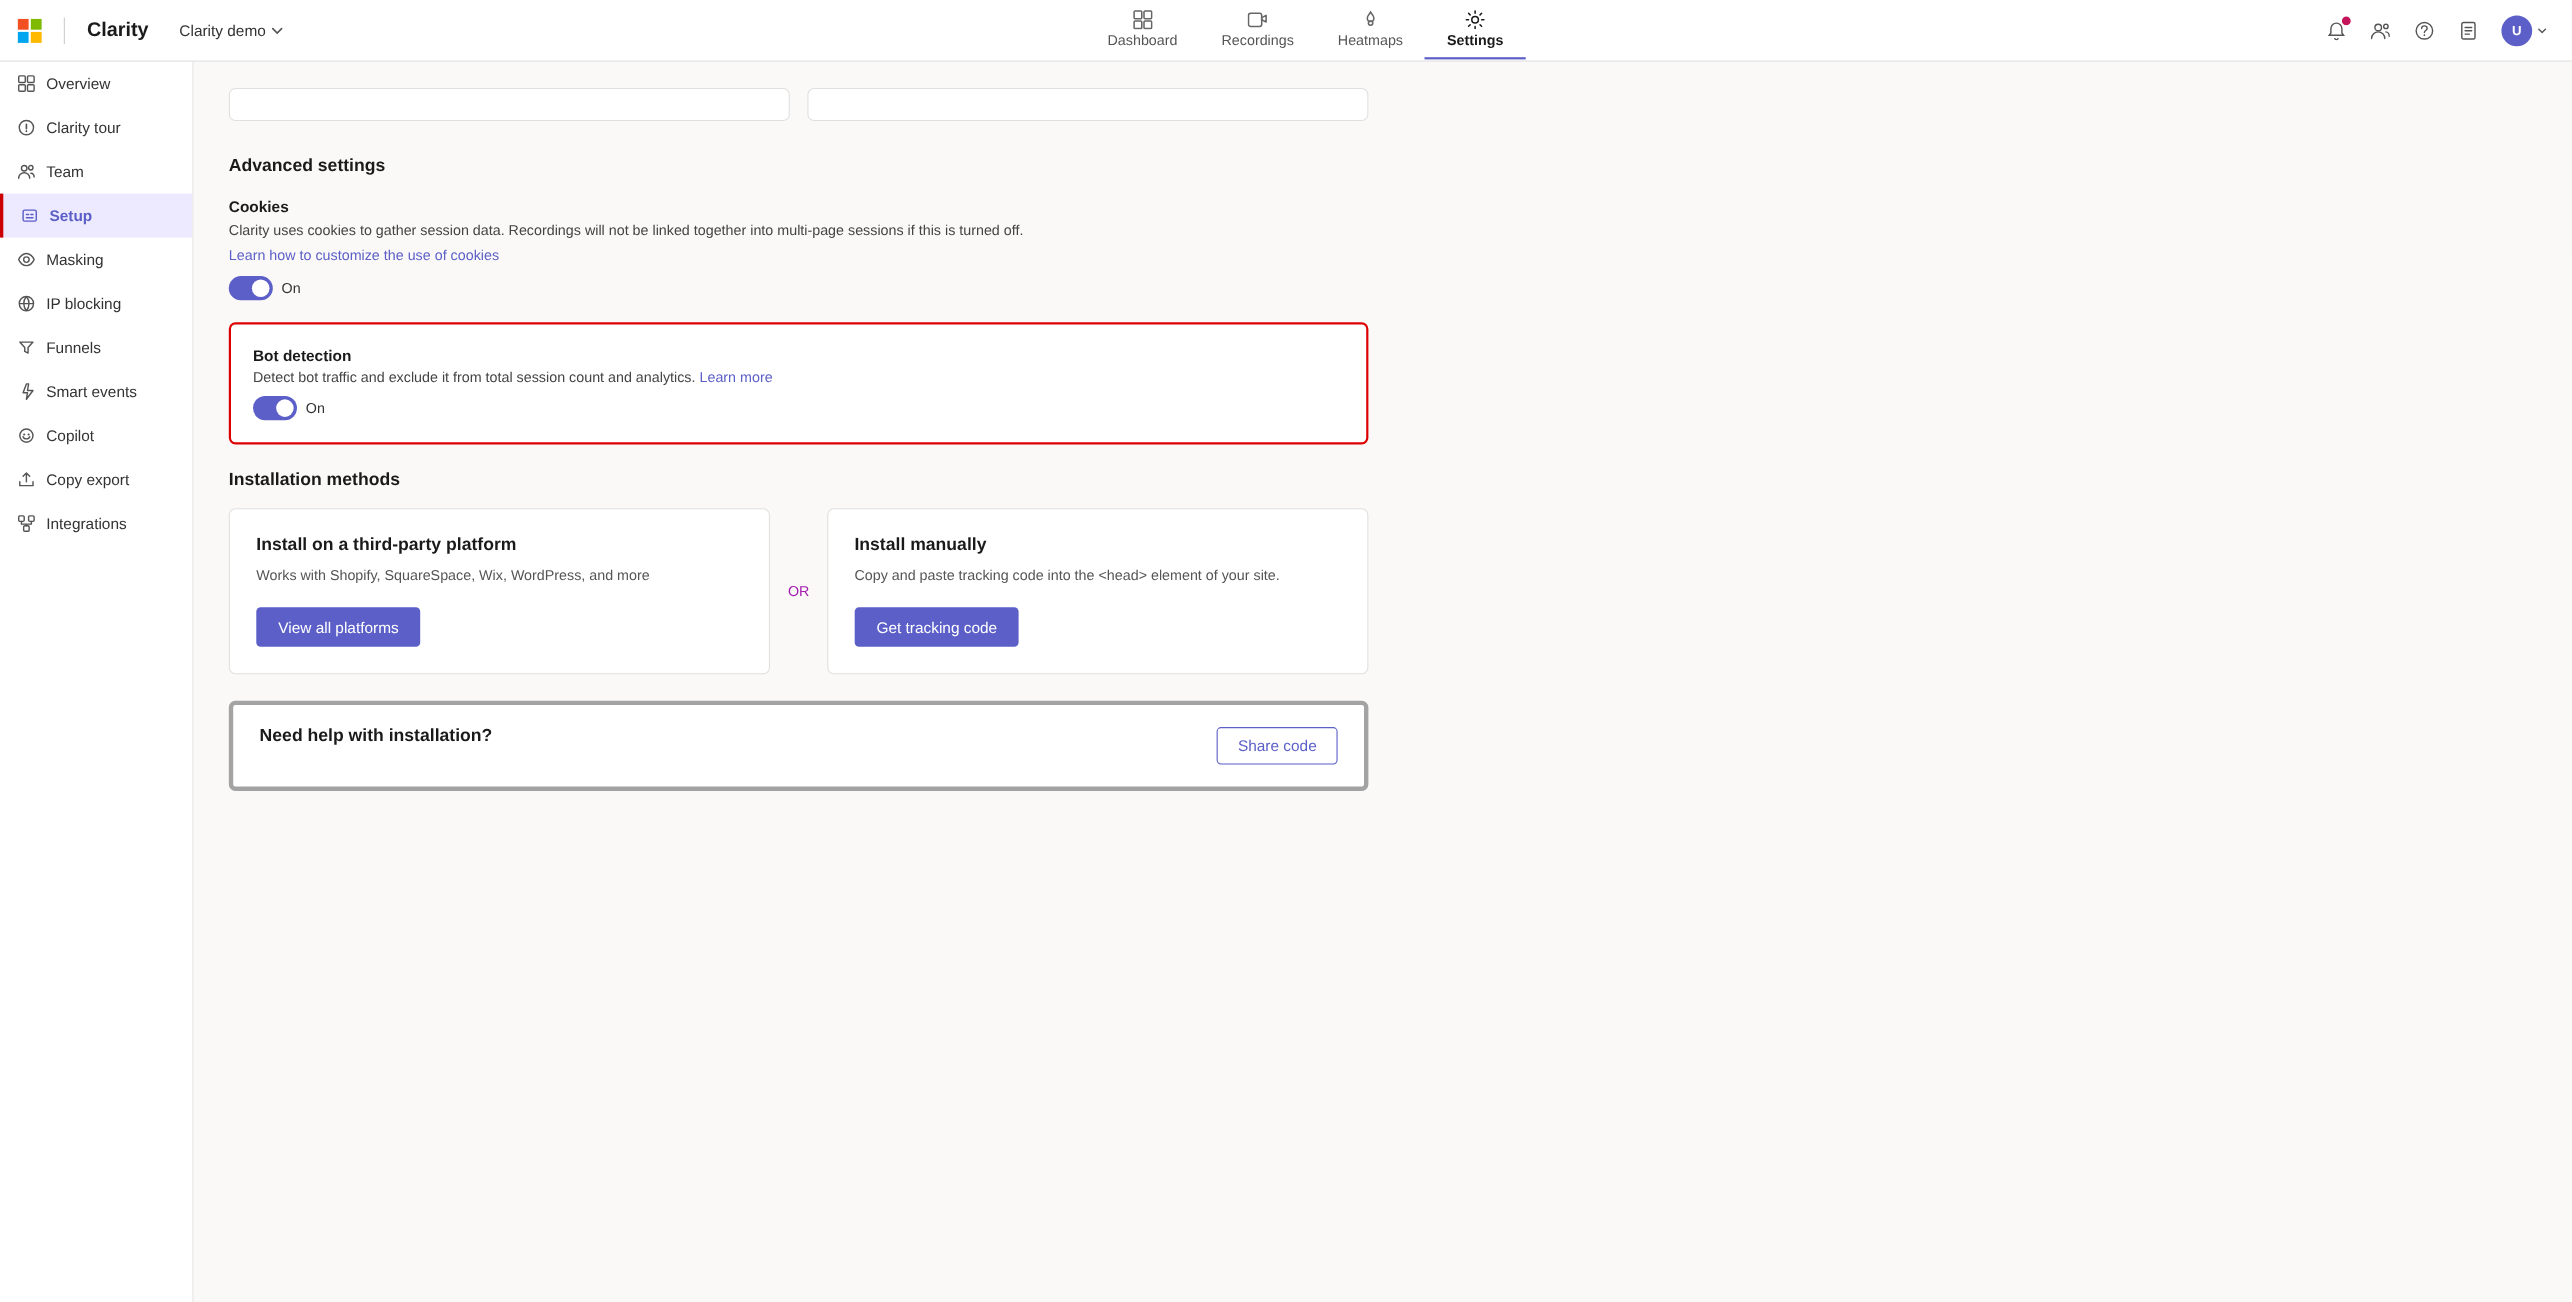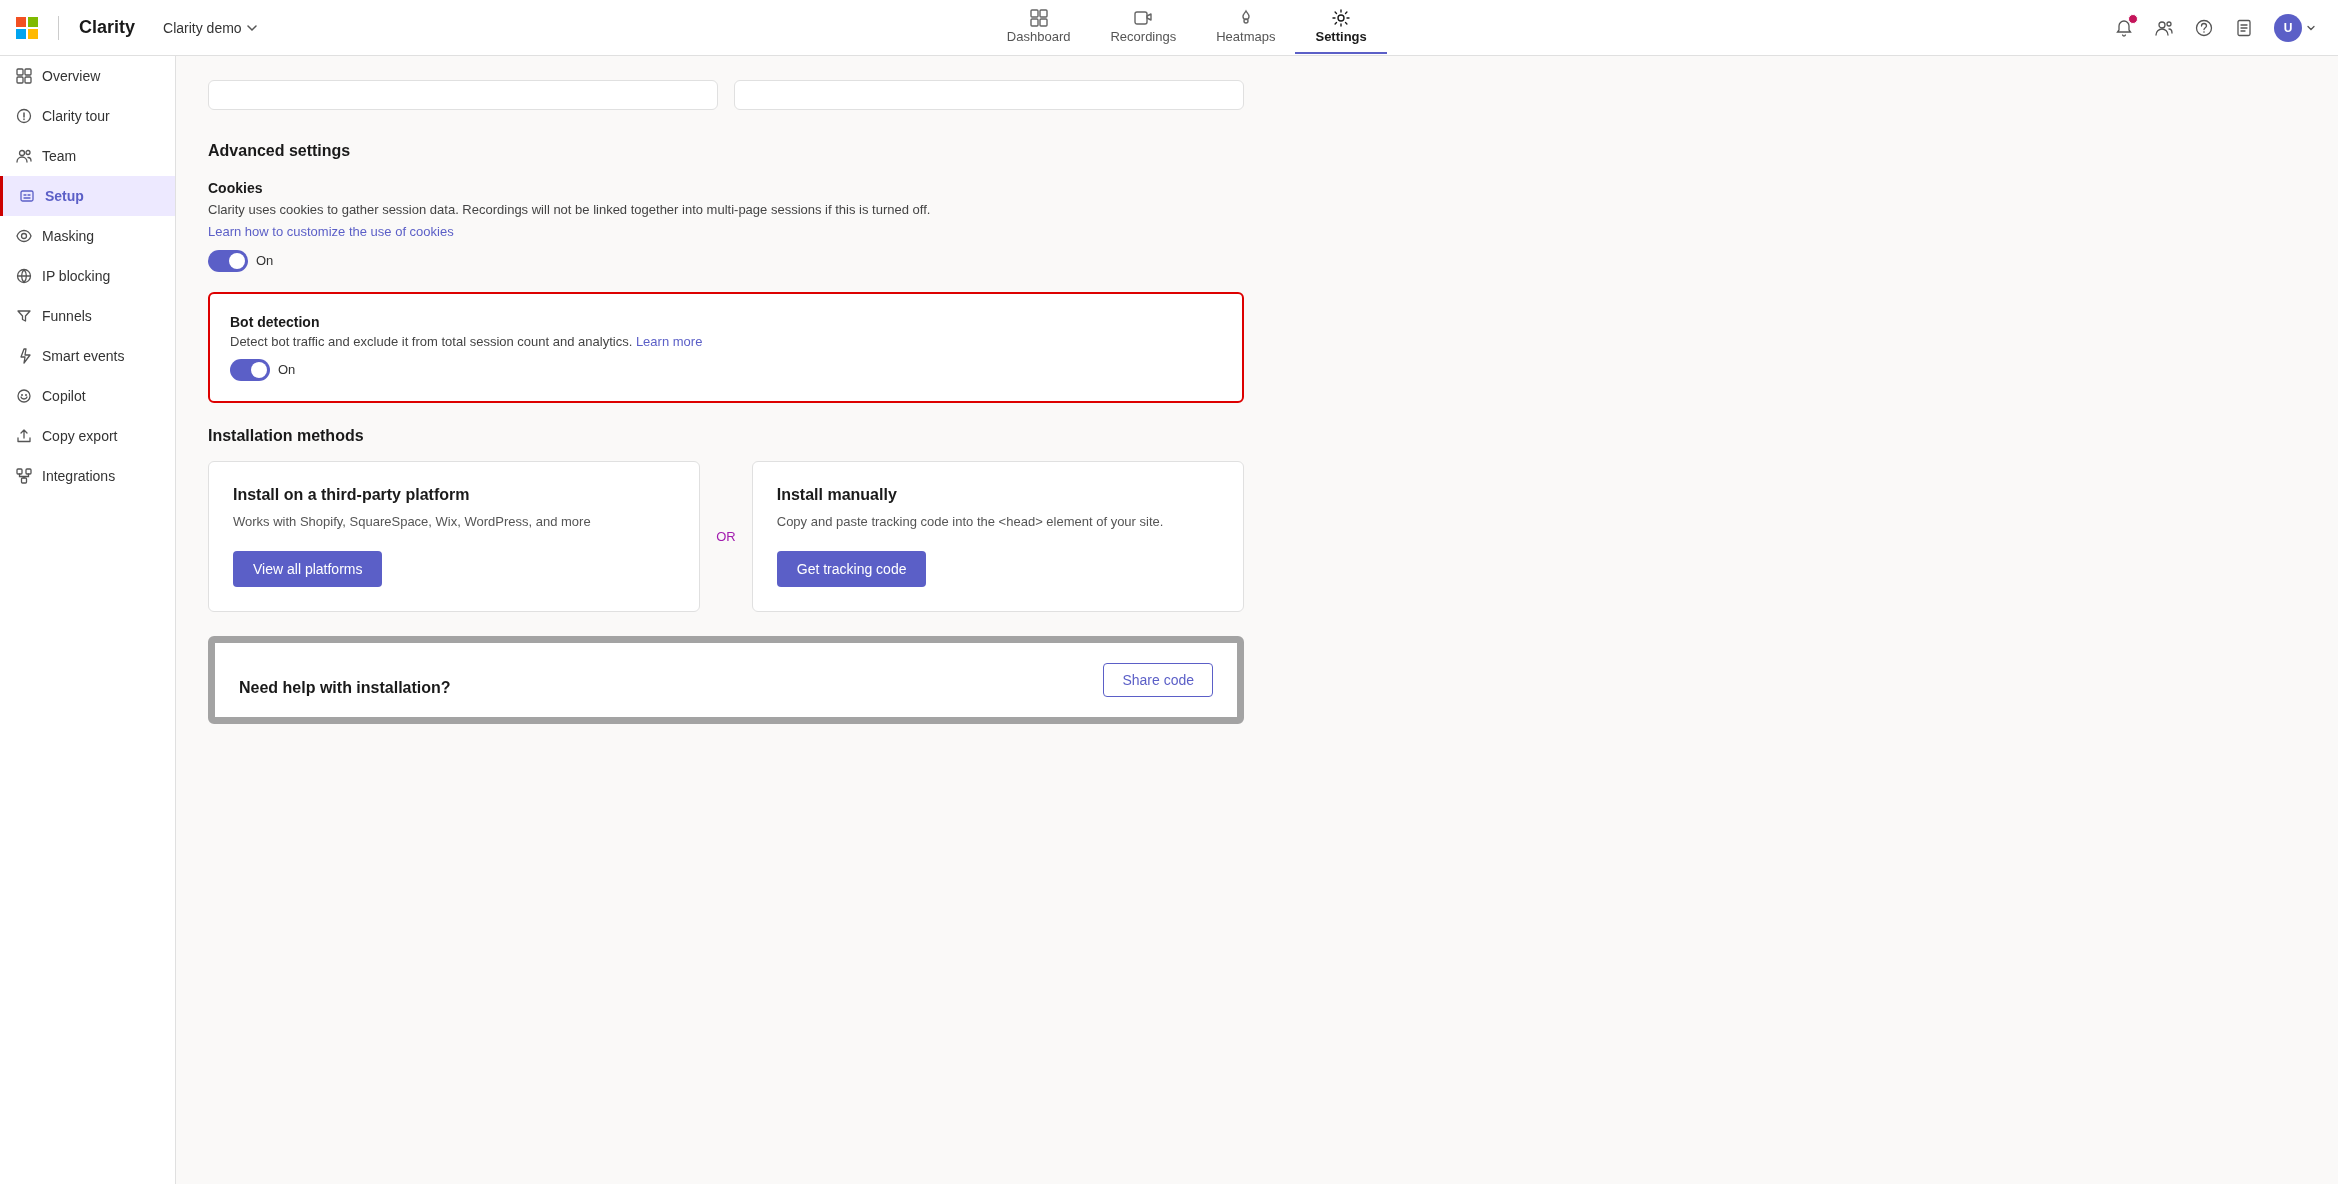--- a/index.html
+++ b/index.html
@@ -66,21 +66,21 @@
     .install-section { margin-bottom: 24px; }
     .install-cards { display: flex; gap: 0; align-items: center; }
     .install-card { flex: 1; background: #fff; border: 1px solid #e0e0e0; border-radius: 6px; padding: 24px; }
     .install-card-left { margin-right: 0; }
     .or-divider { display: flex; align-items: center; justify-content: center; padding: 0 16px; font-size: 13px; color: #a21caf; font-weight: 400; }
     .install-card-title { font-size: 16px; font-weight: 600; color: #1a1a1a; margin-bottom: 8px; }
     .install-card-desc { font-size: 13px; color: #555; margin-bottom: 20px; line-height: 1.5; }
     .btn-primary { background: #5b5fc7; color: #fff; border: none; border-radius: 4px; padding: 10px 20px; font-size: 14px; cursor: pointer; font-weight: 500; }
 
     
-    .need-help { background: #fff; border: 7px solid #a3a3a3; border-radius: 6px; padding: 20px 24px; display: flex; align-items: flex-end; justify-content: space-between; }
+    .need-help { background: #fff; border: 4px solid #a3a3a3; border-radius: 6px; padding: 20px 24px; display: flex; align-items: flex-start; justify-content: space-between; }
     .need-help-title { font-size: 16px; font-weight: 600; color: #1a1a1a; }
     .btn-outline { background: #fff; color: #5b5fc7; border: 1px solid #5b5fc7; border-radius: 4px; padding: 8px 18px; font-size: 14px; cursor: pointer; font-weight: 500; }
 
     
     .content::-webkit-scrollbar { width: 6px; }
     .content::-webkit-scrollbar-thumb { background: #ccc; border-radius: 3px; }
 
     
     .advanced-settings-header { font-size: 16px; font-weight: 600; color: #1a1a1a; margin-bottom: 20px; padding-top: 8px; }
   </style>

